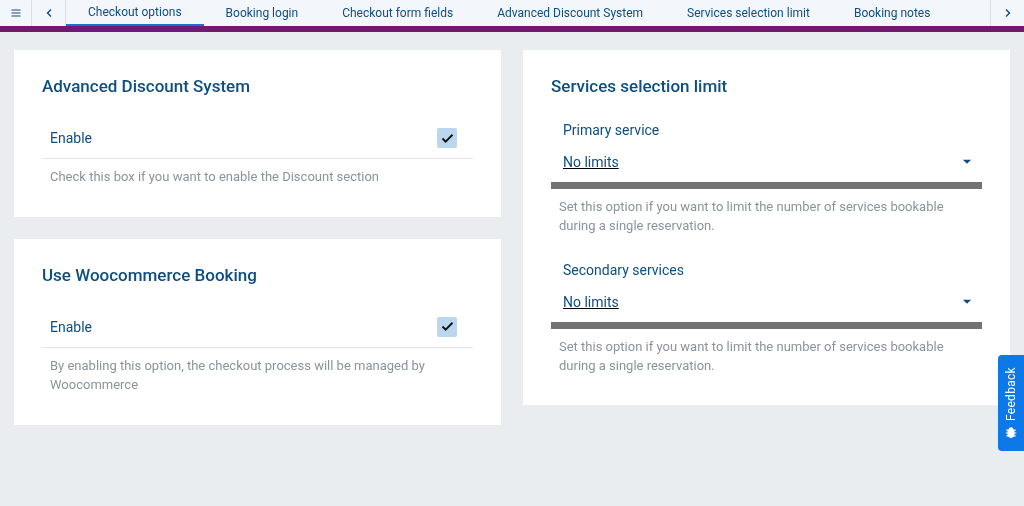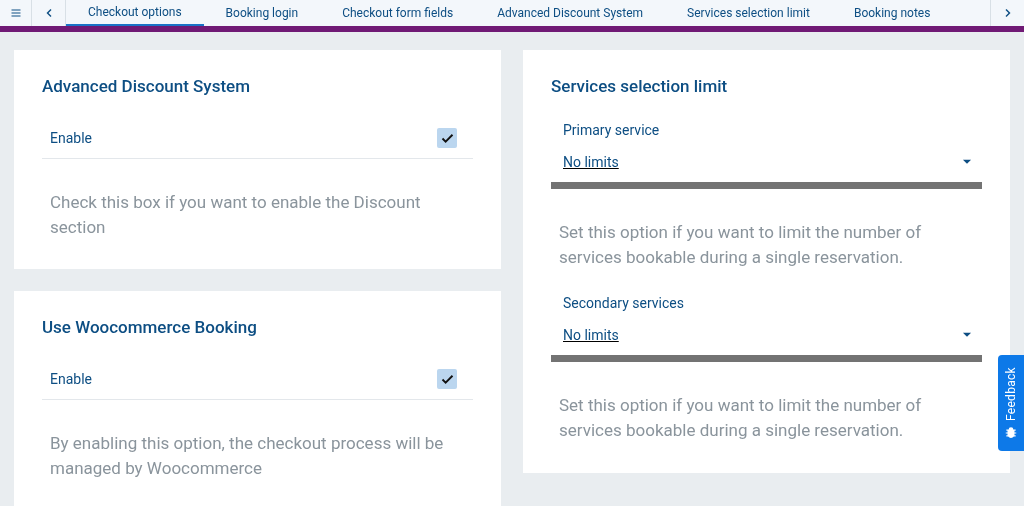--- a/index.html
+++ b/index.html
@@ -64,23 +64,23 @@
       color: #0d4e83;
     }
     .checkbox {
       width: 20px; height: 20px;
       background: #bbd6ef;
       border-radius: 2px;
       display: flex; align-items: center; justify-content: center;
     }
     .checkbox svg { width: 15px; height: 15px; stroke: #111; stroke-width: 3; fill: none; }
     .help {
-      font-size: 17px;
+      font-size: 13px;
       color: #8a949c;
-      margin-top: 31px;
+      margin-top: 9px;
       padding-left: 8px;
       line-height: 1.45;
     }
     .sublabel {
       font-size: 14px;
       color: #0d4e83;
       padding-left: 12px;
       margin-bottom: 8px;
       margin-top: 4px;
     }

